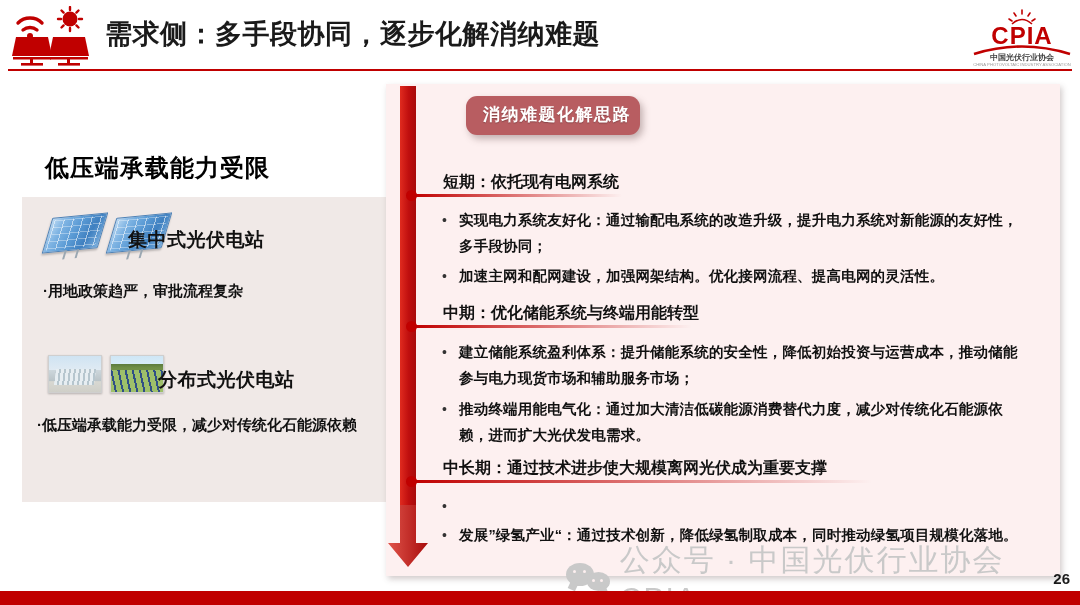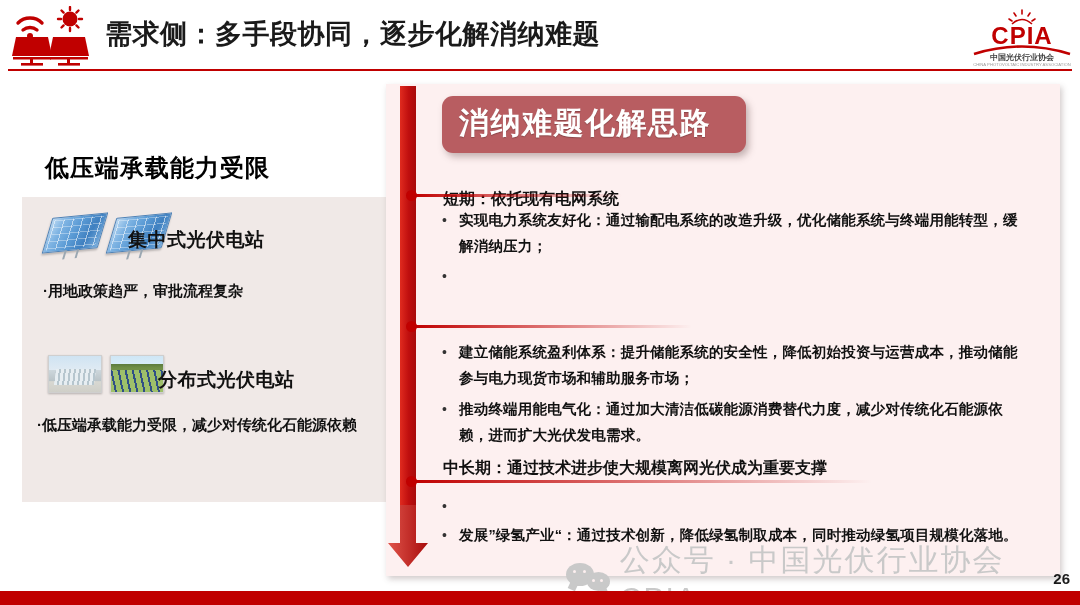--- a/index.html
+++ b/index.html
@@ -103,24 +103,24 @@
     box-shadow:2px 3px 6px rgba(90,70,70,.28);
   }
   .red-bar{
     position:absolute;left:400px;top:86px;width:16px;height:420px;
     background:linear-gradient(to right,#e02b1f,#bf0e0e 55%,#a80c0c);
   }
   .red-arrow{
     position:absolute;left:378px;top:505px;width:60px;height:64px;
   }
   .badge{
-    position:absolute;left:442px;top:96px;
-    padding:7px 35px 9px 17px;
+    position:absolute;left:466px;top:96px;
+    padding:7px 9px 9px 17px;
     background:#b85d61;border-radius:11px;
-    color:#fff;font-size:30px;font-weight:bold;letter-spacing:1.5px;
+    color:#fff;font-size:17px;font-weight:bold;letter-spacing:1.5px;
     box-shadow:3px 4px 7px rgba(90,60,60,.35);
     text-shadow:0 1px 1px rgba(0,0,0,.25);
   }
 
   .sec-head{
     position:absolute;font-size:16px;font-weight:bold;color:#111;
     white-space:nowrap;
   }
   .sec-rule{position:absolute;height:5px;}
   .sec-rule .line{
@@ -266,33 +266,35 @@
       <linearGradient id="ag" x1="0" y1="0" x2="1" y2="0">
         <stop offset="0" stop-color="#e0544a"></stop>
           <stop offset="1" stop-color="#a80c0c"></stop>
       </linearGradient>
     </defs>
     <path d="M22 0 L38 0 L38 38 L50 38 L30 62 L10 38 L22 38 Z" fill="url(#ag)"></path>
   </svg>
 
   <div class="badge">消纳难题化解思路</div>
 
-  <div class="sec-head" style="left:443px;top:189px;">短期：依托现有电网系统</div>
+  <div class="sec-head" style="left:443px;top:172px;">短期：依托现有电网系统</div>
   <div class="sec-rule" style="left:406px;top:193px;width:220px;">
     <div class="knob"></div>
     <div class="line" style="width:208px;"></div>
   </div>
   <div class="item" style="left:440px;top:207px;width:590px;">
     <span class="bdot">•</span>
-    <span class="txt">实现电力系统友好化：通过输配电系统的改造升级，优化储能系统与终端用能转型，缓解消纳压力；</span>
+    <span class="txt">实现电力系统友好化：通过输配电系统的改造升级，提升电力系统对新能源的友好性，多手段协同；</span>
   </div>
   <div class="item" style="left:440px;top:263px;width:590px;">
     <span class="bdot">•</span>
-  </div>
-
+    <span class="txt">加速主网和配网建设，加强网架结构。优化接网流程、提高电网的灵活性。</span>
+  </div>
+
+  <div class="sec-head" style="left:443px;top:303px;">中期：优化储能系统与终端用能转型</div>
   <div class="sec-rule" style="left:406px;top:324px;width:290px;">
     <div class="knob"></div>
     <div class="line" style="width:278px;"></div>
   </div>
   <div class="item" style="left:440px;top:339px;width:590px;">
     <span class="bdot">•</span>
     <span class="txt">建立储能系统盈利体系：提升储能系统的安全性，降低初始投资与运营成本，推动储能参与电力现货市场和辅助服务市场；</span>
   </div>
   <div class="item" style="left:440px;top:396px;width:590px;">
     <span class="bdot">•</span>

